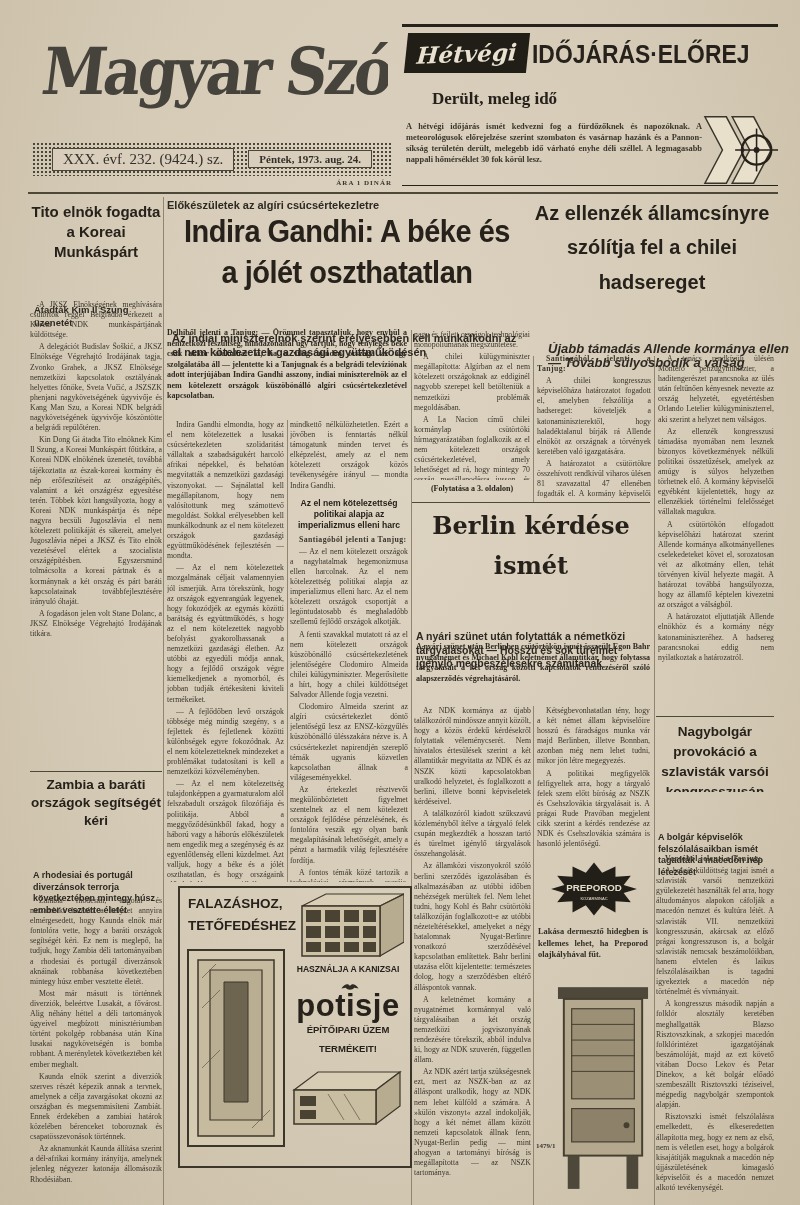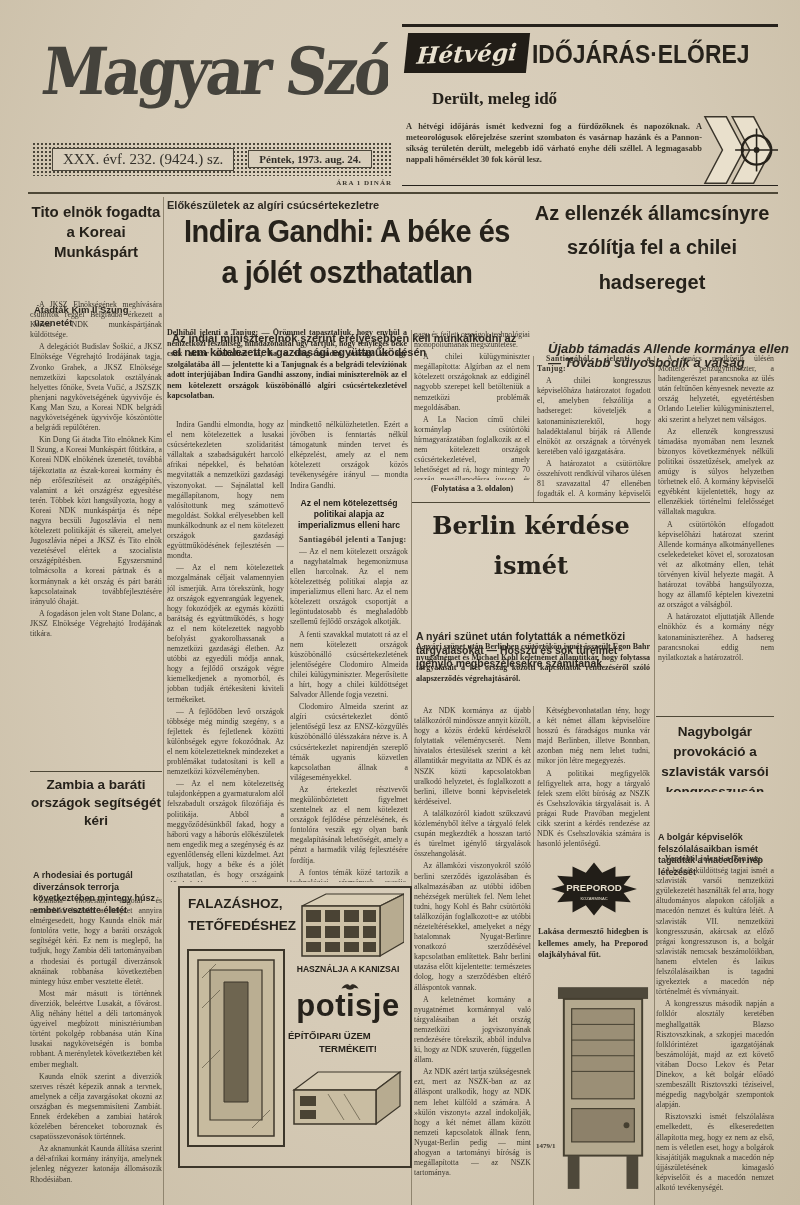--- a/index.html
+++ b/index.html
@@ -218,21 +218,21 @@
     </div>
 
     <div class="abs" style="left:108px;top:76px;width:120px;height:12px;font-family:'Liberation Sans',sans-serif;font-weight:bold;font-size:8.6px;text-align:center;color:#26221b;">HASZNÁLJA A KANIZSAI</div>
     <div class="abs" style="left:158px;top:90px;width:24px;height:12px;">
       <svg width="24" height="12" viewBox="0 0 24 14">
           <path d="M2,10 C6,4 10,4 12,7 C14,4 18,4 22,10 L17,9 C15,12 9,12 7,9 Z" fill="#2f2a22"></path>
         </svg>
     </div>
     <div class="abs" style="left:108px;top:100px;width:120px;height:40px;font-family:'Liberation Sans',sans-serif;
         font-weight:bold;font-size:31px;text-align:center;color:#26221b;letter-spacing:.5px;">potisje</div>
-    <div class="abs" style="left:108px;top:142px;width:120px;height:12px;font-family:'Liberation Sans',sans-serif;font-weight:bold;font-size:9.5px;text-align:left;color:#26221b;">ÉPÍTŐIPARI ÜZEM</div>
+    <div class="abs" style="left:108px;top:136px;width:120px;height:12px;font-family:'Liberation Sans',sans-serif;font-weight:bold;font-size:9.5px;text-align:center;color:#26221b;">ÉPÍTŐIPARI ÜZEM</div>
     <div class="abs" style="left:108px;top:155px;width:120px;height:12px;font-family:'Liberation Sans',sans-serif;font-weight:bold;font-size:9.5px;text-align:center;color:#26221b;">TERMÉKEIT!</div>
 
     <div class="abs" style="left:108px;top:172px;width:118px;height:90px;">
       <svg width="118" height="90" viewBox="0 0 118 90">
         <polygon points="6,30 30,12 112,12 88,30" fill="#d7ccb4" stroke="#3c362a" stroke-width="1.2"></polygon>
         <polygon points="88,30 112,12 112,46 88,64" fill="#b7ab90" stroke="#3c362a" stroke-width="1.2"></polygon>
         <rect x="6" y="30" width="82" height="34" fill="#c9bda2" stroke="#3c362a" stroke-width="1.5"></rect>
         <rect x="12" y="36" width="16" height="10" fill="#4a4334"></rect>
         <rect x="12" y="50" width="16" height="9" fill="#4a4334"></rect>
         <line x1="40" y1="34" x2="56" y2="60" stroke="#5d5644" stroke-width=".7"></line>
@@ -242,21 +242,21 @@
   </div>
 
   <div class="abs" style="left:536px;top:856px;width:114px;height:349px;">
     <div class="abs" style="left:12px;top:2px;width:92px;height:62px;">
       <svg width="92" height="62" viewBox="0 0 90 60">
         <polygon points="87,30 74,34 81,43 66,42 66,53 53,46 45,56 37,46 24,53 24,42 9,43 16,34 3,30 16,26 9,17 24,18 24,8 37,14 45,4 53,14 66,8 66,18 81,17 74,26" fill="#221e18"></polygon>
         <text x="45" y="32" text-anchor="middle" font-family="Liberation Sans, sans-serif" font-size="9.5" font-weight="bold" fill="#e7dfcd">PREPOROD</text>
         <text x="45" y="41" text-anchor="middle" font-family="Liberation Sans, sans-serif" font-size="4" fill="#e7dfcd">KOZARMINAC</text>
       </svg>
     </div>
-    <div class="abs" style="left:2px;top:70px;width:110px;height:48px;font-weight:bold;font-size:8.4px;line-height:11.5px;color:#322e26;text-align:justify;">Lakása dermesztő hidegben is kellemes amely, ha Preporod olajkályhával fűt.</div>
+    <div class="abs" style="left:2px;top:70px;width:110px;height:48px;font-weight:bold;font-size:8.4px;line-height:11.5px;color:#322e26;text-align:justify;">Lakása dermesztő hidegben is kellemes lehet, ha Preporod olajkályhával fűt.</div>
     <div class="abs" style="left:20px;top:124px;width:94px;height:220px;">
       <svg width="94" height="220" viewBox="0 0 96 222">
         <rect x="2" y="6" width="92" height="12" fill="#4e483a"></rect>
         <rect x="8" y="18" width="80" height="160" fill="#b4a98f" stroke="#453f30" stroke-width="2"></rect>
         <rect x="16" y="28" width="64" height="92" fill="#9b8f76" stroke="#453f30" stroke-width="1.2"></rect>
         <line x1="16" y1="44" x2="80" y2="44" stroke="#453f30" stroke-width="1"></line>
         <line x1="16" y1="60" x2="80" y2="60" stroke="#453f30" stroke-width="1"></line>
         <line x1="16" y1="76" x2="80" y2="76" stroke="#453f30" stroke-width="1"></line>
         <line x1="16" y1="92" x2="80" y2="92" stroke="#453f30" stroke-width="1"></line>
         <rect x="16" y="130" width="64" height="34" fill="#8d816a" stroke="#453f30" stroke-width="1.2"></rect>

